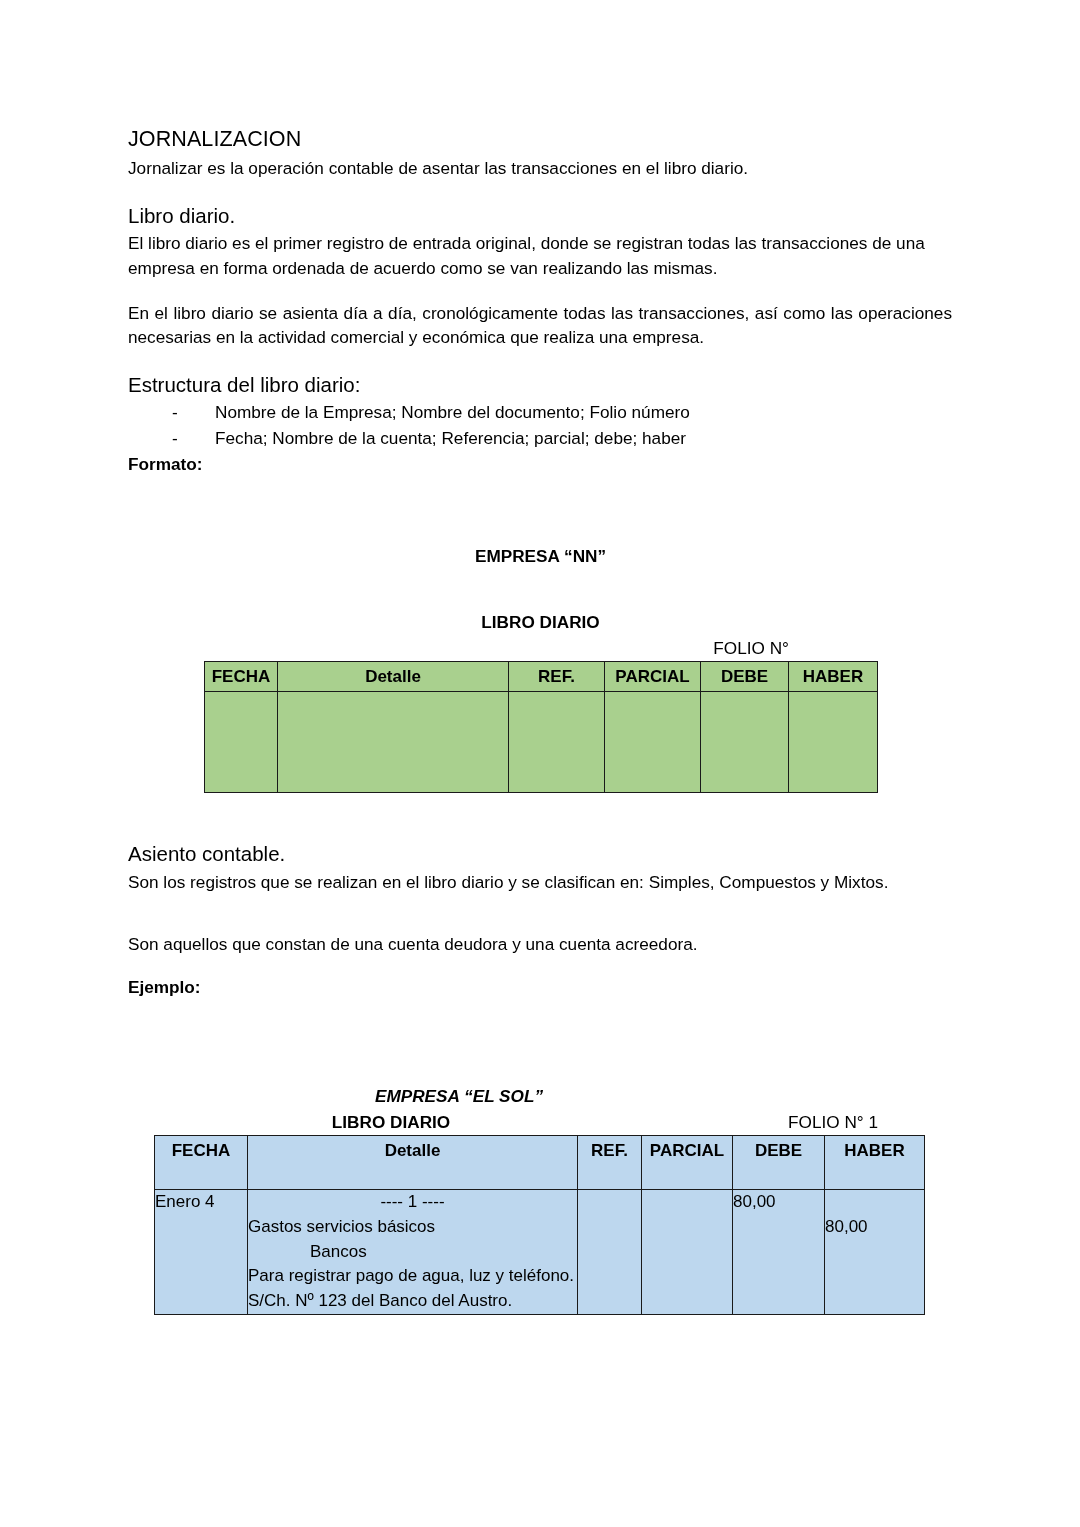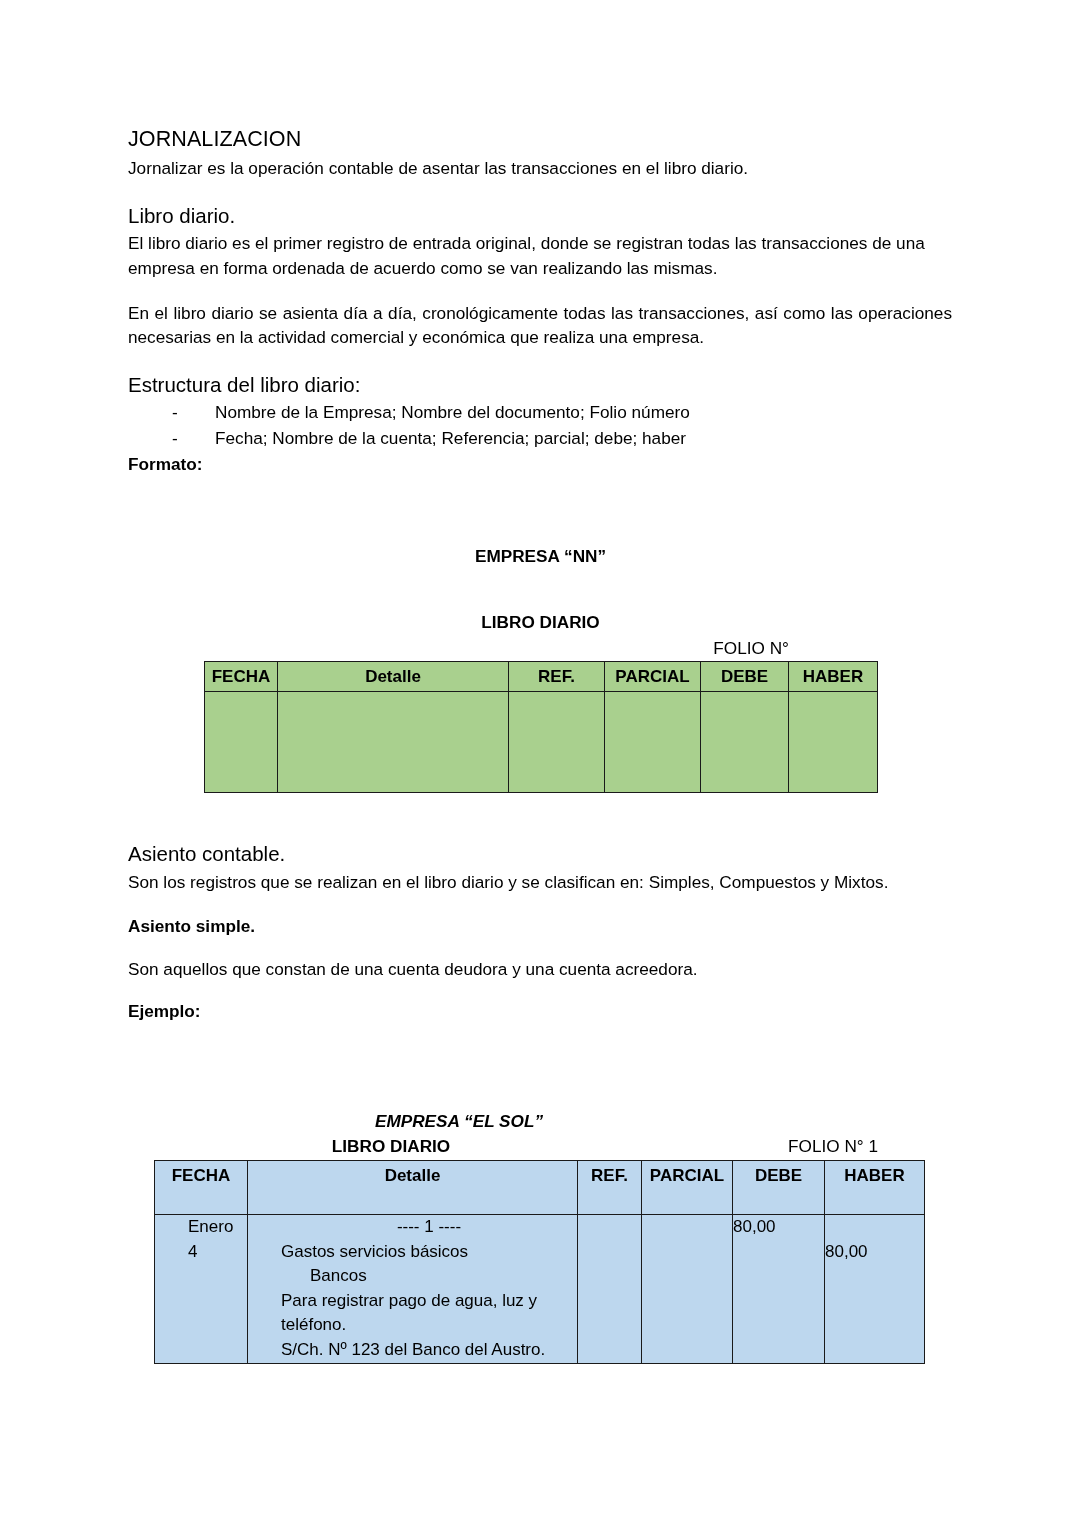--- a/index.html
+++ b/index.html
@@ -146,21 +146,21 @@
   .blue table.ledger td {
     background: #bdd7ee;
   }
   .blue table.ledger th {
     height: 48px;
     vertical-align: top;
     padding-top: 5px;
   }
 
   .cell-pad { padding: 4px 8px 6px 8px; }
-  .entry-line { line-height: 1.45; font-size: 17px; padding-left: 33px; }
+  .entry-line { line-height: 1.45; font-size: 17px; }
   .entry-marker { text-align: center; }
   .entry-indent { padding-left: 62px; }
   .num-cell {
     font-size: 17px;
     line-height: 1.45;
     padding-top: 4px;
   }
   .num-cell .spacer-line {
     display: block;
     height: 25px;
@@ -240,21 +240,20 @@
       </div>
     </div>
 
     <div style="height:48px;"></div>
 
     <h2 class="doc-h">Asiento contable.</h2>
     <p class="body-t">Son los registros que se realizan en el libro diario y se clasifican en: Simples, Compuestos y Mixtos.</p>
 
     <div class="sp-20"></div>
 
-    <p class="lbl">Asiento simple.</p>
 
     <div class="sp-18"></div>
 
     <p class="body-t">Son aquellos que constan de una cuenta deudora y una cuenta acreedora.</p>
 
     <div class="sp-18"></div>
 
     <p class="lbl">Ejemplo:</p>
 
     <div class="sp-18"></div>

